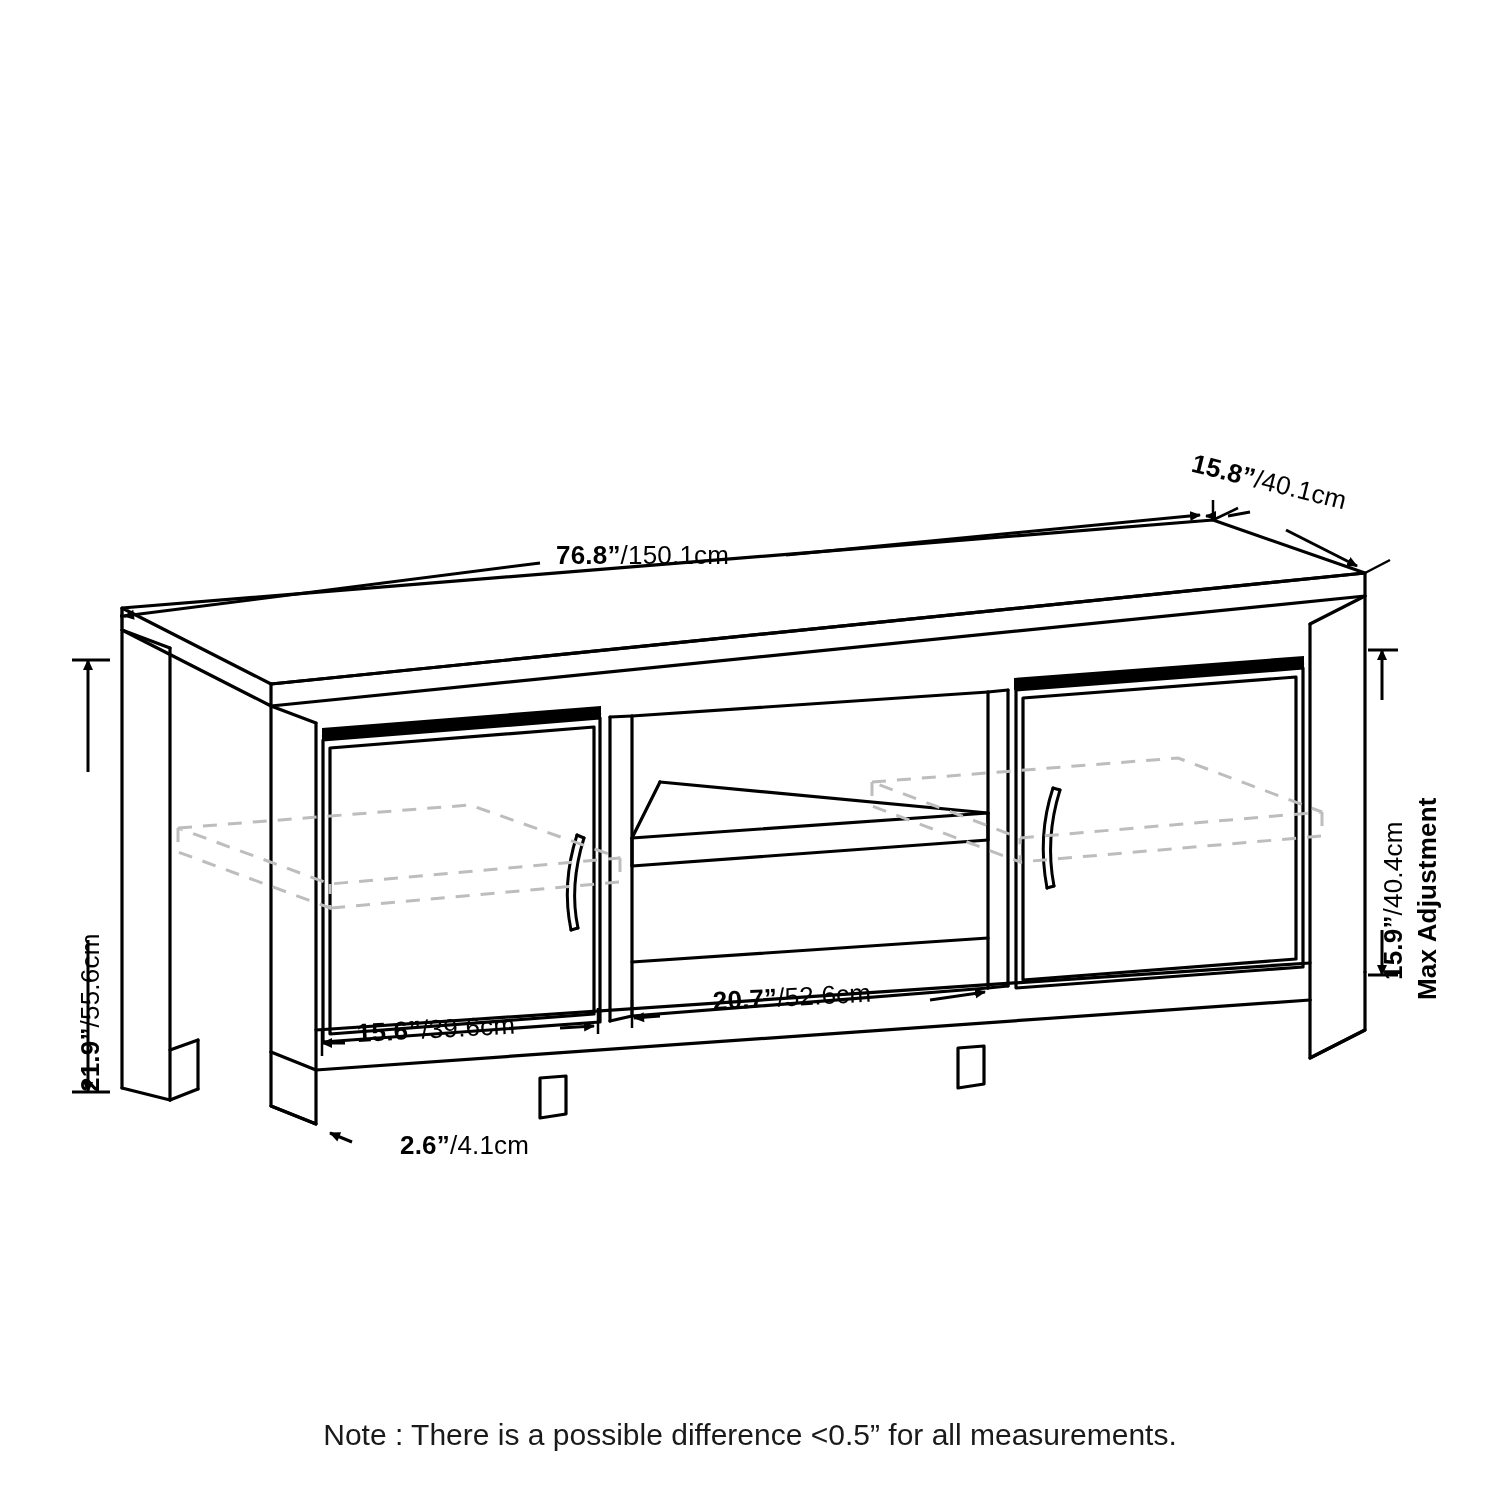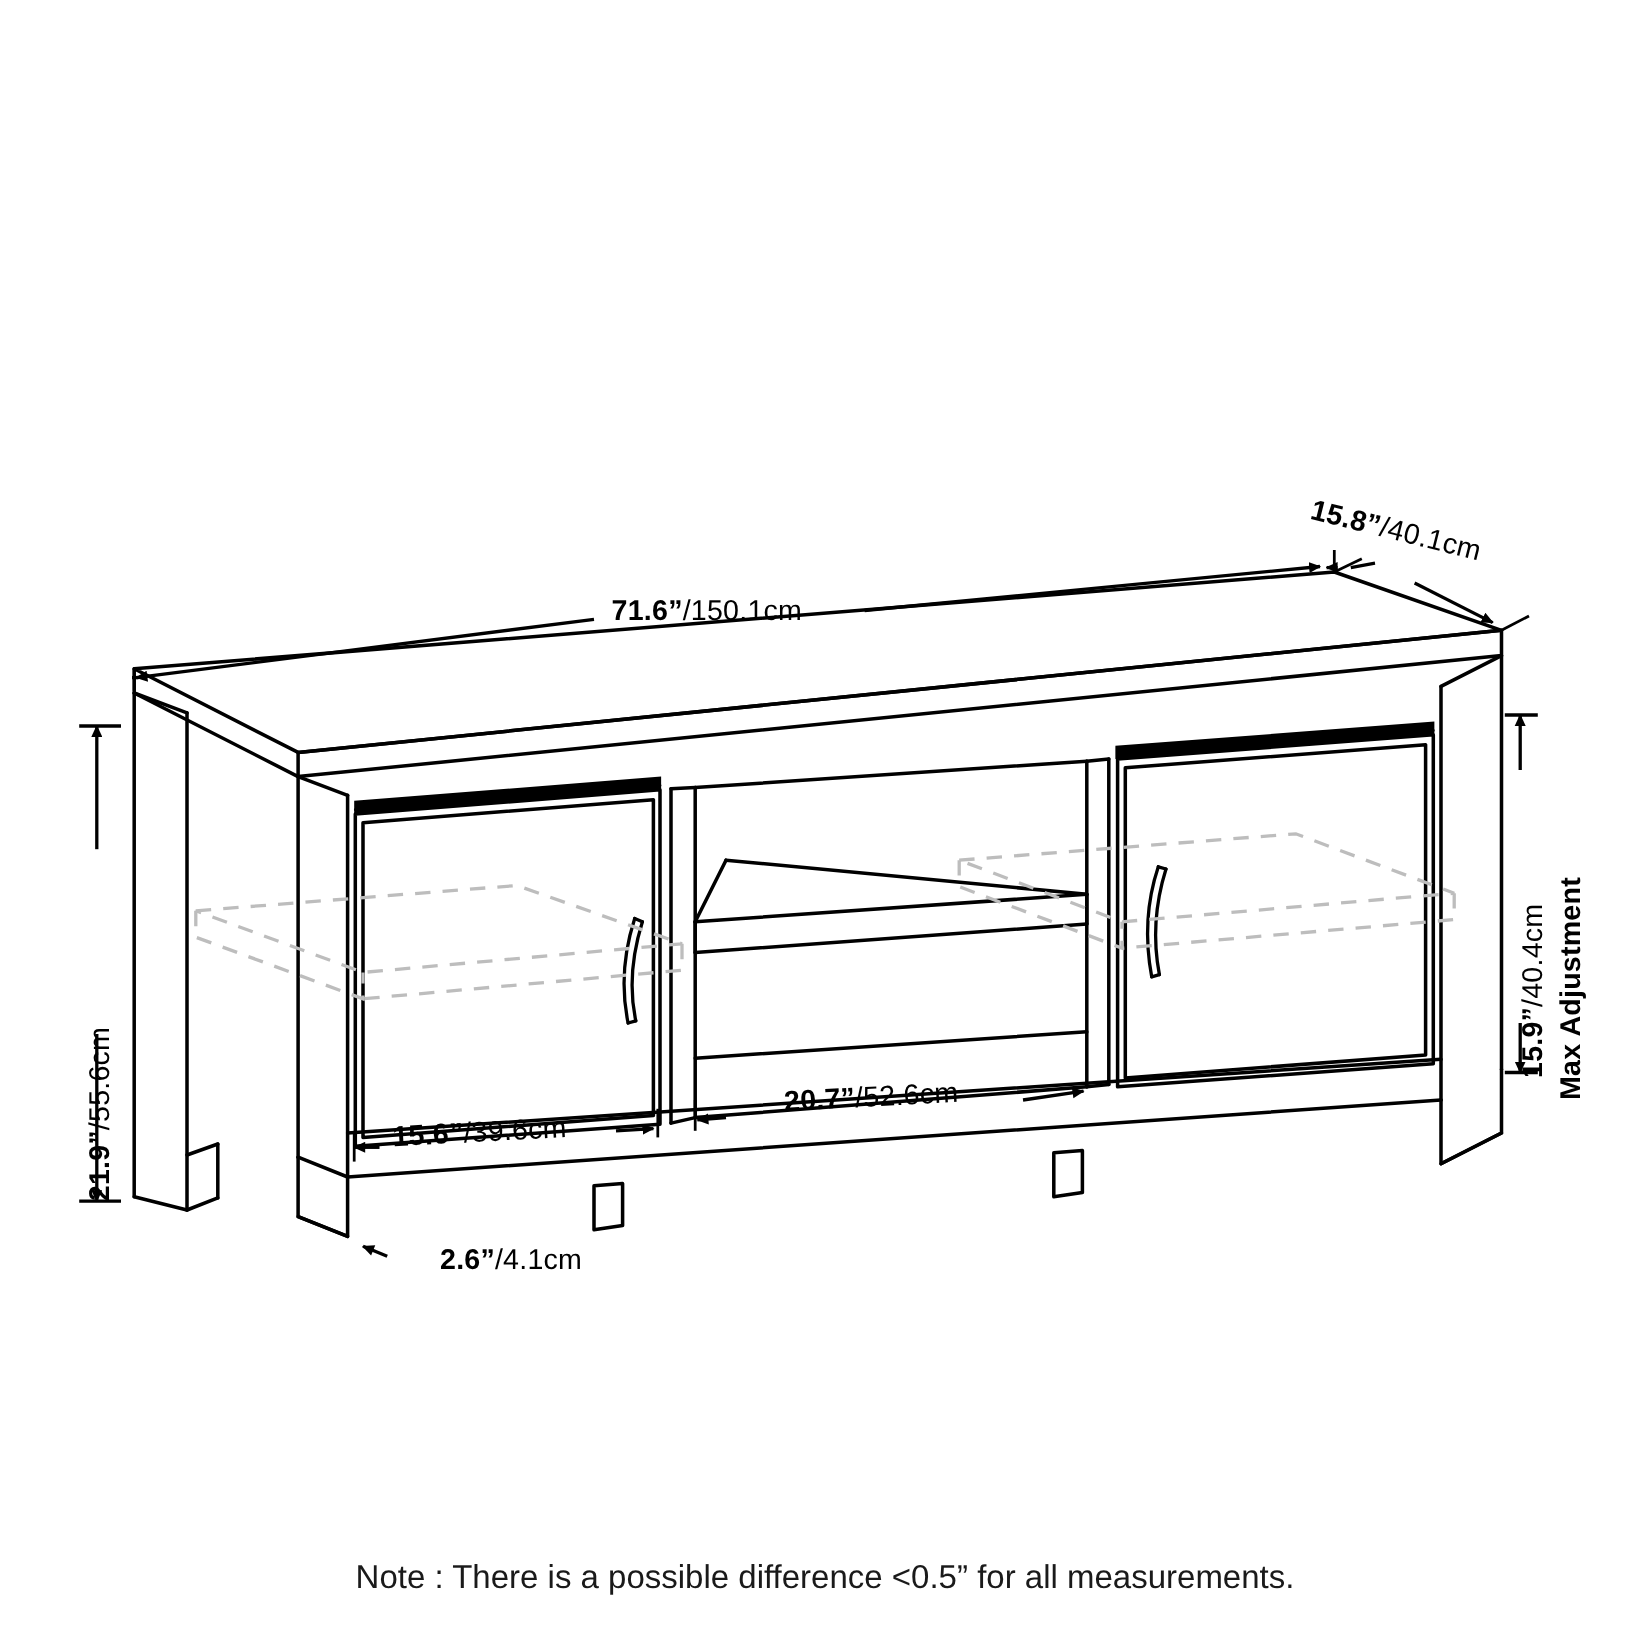--- a/index.html
+++ b/index.html
@@ -226,21 +226,21 @@
         <path d="M632,1000 L632,1028" stroke-width="2.5"></path>
       </g>
 
       <g>
         <path d="M330,1133 L352,1142" marker-start="url(#arrowStart)"></path>
       </g>
     </g>
   </svg>
 
   <div class="dim-label" style="left:556px; top:540px;">
-    <span class="bold">71.6”</span><span>/150.1cm</span>
+    <span class="bold">76.8”</span><span>/150.1cm</span>
   </div>
 
   <div class="dim-label" style="left:1196px; top:448px; transform: rotate(14deg); transform-origin: 0 0;">
     <span class="bold">15.8”</span><span>/40.1cm</span>
   </div>
 
   <div class="dim-label rot-left" style="left:75px; top:1092px;">
     <span class="bold">21.9”</span><span>/55.6cm</span>
   </div>
 

